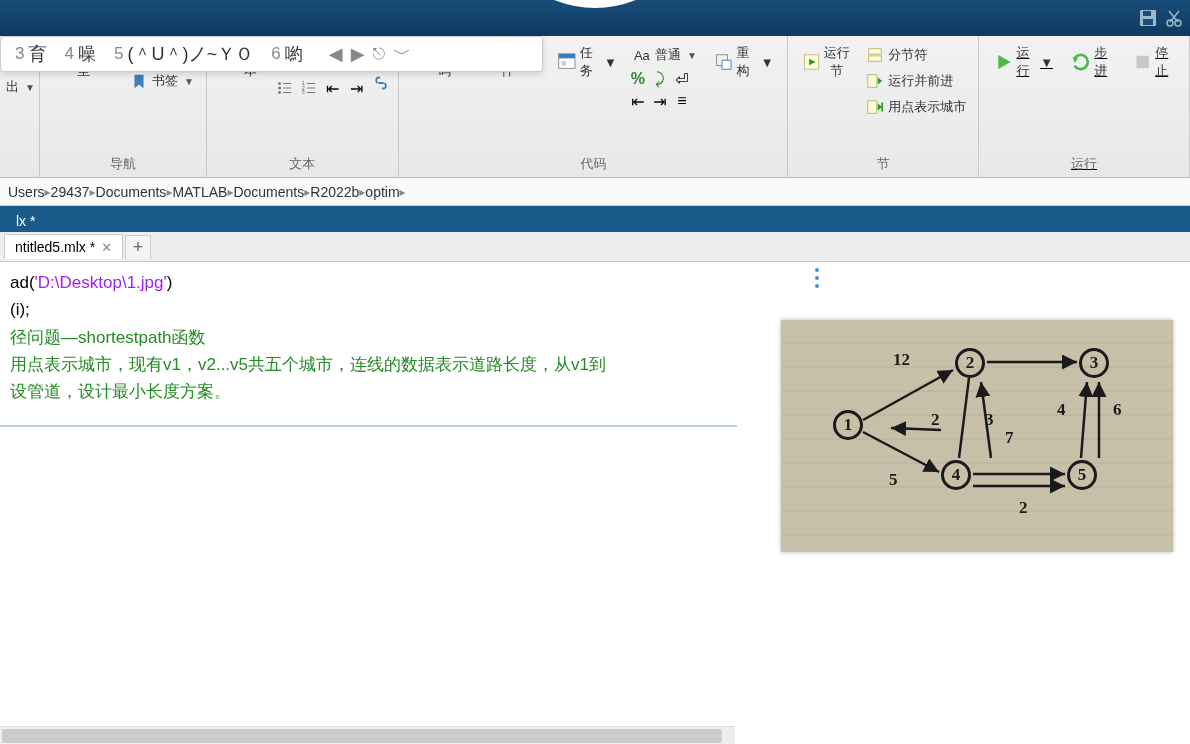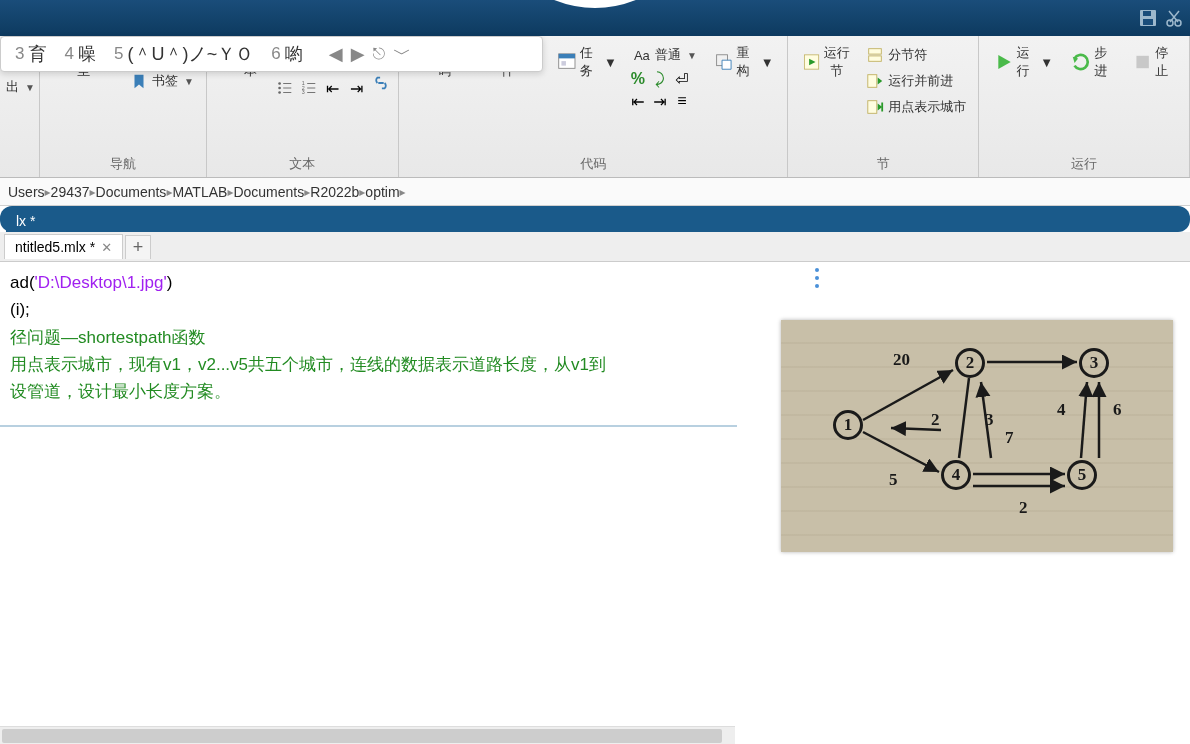--- a/index.html
+++ b/index.html
@@ -19,21 +19,21 @@
 .group-label { text-align:center; font-size:13px; color:#666; padding:2px 0; }
 .big-btn { display:flex; flex-direction:row; align-items:center; gap:2px; padding:4px 6px; cursor:pointer; border-radius:3px; }
 .big-btn .ico { width:28px; height:28px; display:flex; align-items:center; justify-content:center; }
 .big-btn span { font-size:13px; color:#333; }
 .small-row { display:flex; align-items:center; gap:4px; font-size:13px; color:#333; padding:2px 4px; cursor:pointer; border-radius:2px; white-space:nowrap; }
 .small-ico { width:18px; height:18px; display:flex; align-items:center; justify-content:center; }
 .arrow-down { font-size:10px; color:#555; margin-left:2px; }
 .breadcrumb { position:absolute; top:178px; left:0; right:0; height:28px; background:#fafafa; border-bottom:1px solid #d0d0d0; display:flex; align-items:center; padding:0 8px; font-size:14px; color:#333; gap:0; z-index:2; }
 .crumb { cursor:pointer; }
 .crumb-sep { color:#888; font-size:12px; }
-.file-tab-strip { position:absolute; top:206px; left:0; right:0; height:26px; background:#1a5a8a; color:#fff; display:flex; align-items:flex-end; padding-left:6px; font-size:14px; z-index:2;border-radius:12px; }
+.file-tab-strip { position:absolute; top:206px; left:0; right:0; height:26px; background:#1a5a8a; color:#fff; display:flex; align-items:flex-end; padding-left:6px; font-size:14px; z-index:2; }
 .file-tab-strip .ft { padding:3px 10px; background:#1a5a8a; cursor:pointer; }
 .editor-tabs { position:absolute; top:232px; left:0; right:0; height:30px; background:#eee; border-bottom:1px solid #ccc; display:flex; align-items:center; padding-left:4px; font-size:14px; z-index:2; }
 .etab { padding:4px 10px; background:#fff; border:1px solid #ccc; border-bottom:none; display:flex; align-items:center; gap:6px; cursor:pointer; }
 .etab .close { color:#888; font-size:13px; cursor:pointer; }
 .plus-tab { width:26px; height:24px; background:#f4f4f4; border:1px solid #ccc; border-bottom:none; display:flex; align-items:center; justify-content:center; margin-left:2px; cursor:pointer; font-size:18px; color:#666; }
 .editor-area { position:absolute; top:262px; left:0; width:746px; bottom:34px; background:#fff; border-right:2px solid #ccc; overflow:hidden; }
 .code-block { padding:8px 10px; font-family:"Consolas","Courier New",monospace; font-size:17px; line-height:1.55; white-space:pre; color:#000; }
 .code-str { color:#a020f0; }
 .code-com { color:#228b22; }
 .code-hr { border:none; border-top:2px solid #b8d0e0; margin:10px 0; }
@@ -309,21 +309,21 @@
                 <line x1="18" y1="5" x2="18" y2="15" stroke="#2a9a2a" stroke-width="2"></line>
               </svg>
             </span>
             <span>用点表示城市</span>
           </div>
       </div>
     </div>
     <div class="group-label">节</div>
   </div>
 
-  <div class="ribbon-group" style="flex:1;">
+  <div class="ribbon-group" style="flex:1;text-decoration:underline;">
     <div class="group-body" style="justify-content:center;">
       <div class="big-btn">
         <div class="ico">
             <svg class="ic" viewBox="0 0 24 24">
               <path d="M6 4 l14 8 l-14 8 z" fill="#4aba4a"></path>
             </svg>
           </div>
         <span>运行</span>
           <span class="arrow-down">▼</span>
       </div>
@@ -394,21 +394,21 @@
       <span></span>
     </div>
   <div class="graph-photo">
 
     <div class="gnode" style="top:90px;left:52px;">1</div>
     <div class="gnode" style="top:28px;left:174px;">2</div>
     <div class="gnode" style="top:28px;left:298px;">3</div>
     <div class="gnode" style="top:140px;left:286px;">5</div>
     <div class="gnode" style="top:140px;left:160px;">4</div>
 
-    <div class="gedge" style="top:30px;left:112px;">20</div>
+    <div class="gedge" style="top:30px;left:112px;">12</div>
     <div class="gedge" style="top:90px;left:150px;">2</div>
     <div class="gedge" style="top:90px;left:204px;">3</div>
     <div class="gedge" style="top:108px;left:224px;">7</div>
     <div class="gedge" style="top:80px;left:276px;">4</div>
     <div class="gedge" style="top:80px;left:332px;">6</div>
     <div class="gedge" style="top:150px;left:108px;">5</div>
     <div class="gedge" style="top:178px;left:238px;">2</div>
 
     <svg style="position:absolute;inset:0;width:100%;height:100%;">
       <defs>

